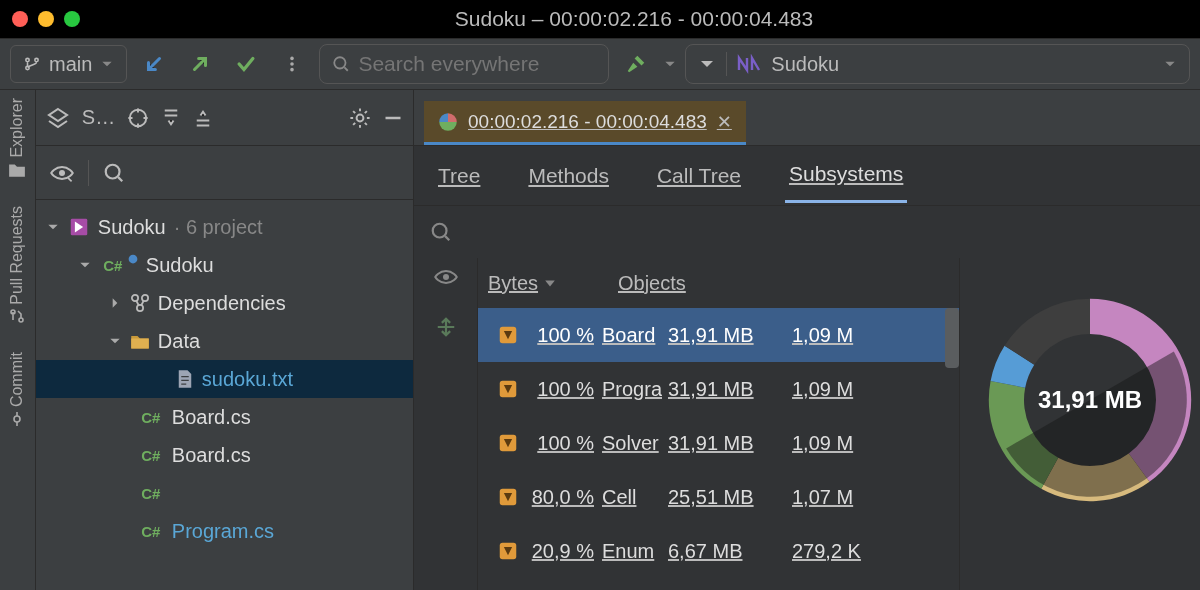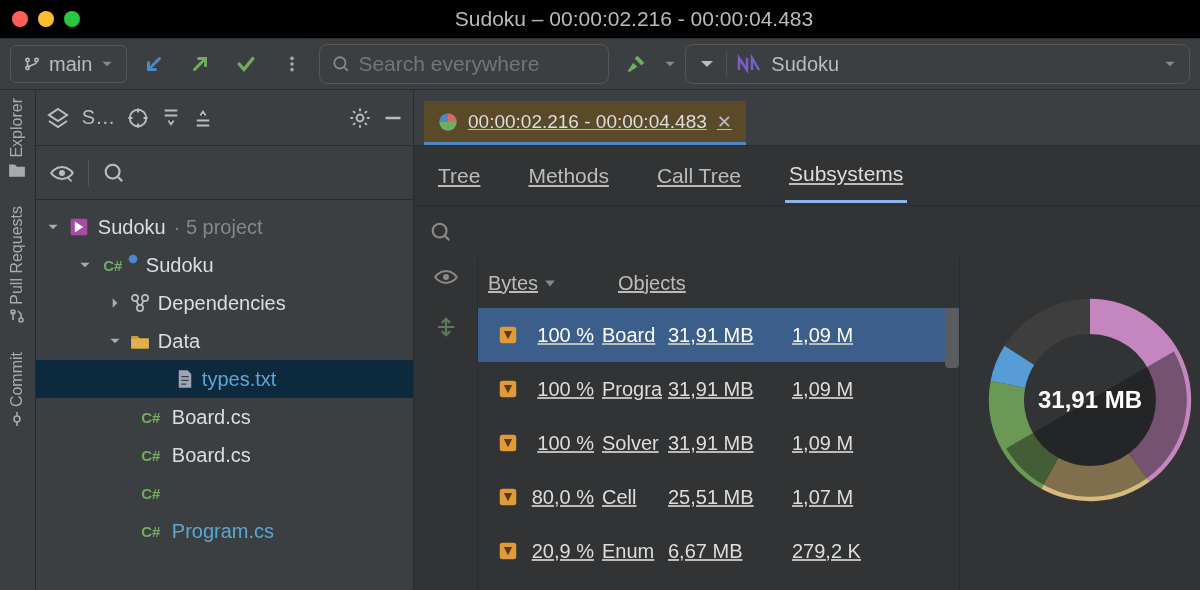--- a/index.html
+++ b/index.html
@@ -219,21 +219,21 @@
     <div class="tree">
       <div class="tree-row">
         <svg width="14" height="14" viewBox="0 0 12 12">
             <path fill="#aaa" d="M2 4l4 4 4-4z"></path>
           </svg>
         <svg width="22" height="22" viewBox="0 0 16 16">
             <rect x="2" y="2" width="12" height="12" fill="#a64ca6" rx="1"></rect>
             <path fill="#fff" d="M5 12V4l6 4z"></path>
           </svg>
         <span class="node-name" style="font-weight:500">Sudoku</span>
-        <span class="node-dim"> · 5 project</span>
+        <span class="node-dim"> · 6 project</span>
       </div>
       <div class="tree-row indent1">
         <svg width="14" height="14" viewBox="0 0 12 12">
             <path fill="#aaa" d="M2 4l4 4 4-4z"></path>
           </svg>
         <span class="csharp-badge">C#</span>
         <svg width="10" height="10" viewBox="0 0 8 8" style="margin-left:-6px;margin-top:-12px;">
             <circle cx="4" cy="4" r="3.5" fill="#4a88c7"></circle>
           </svg>
         <span class="node-name">Sudoku</span>
@@ -258,21 +258,21 @@
             <path fill="#c99a3a" d="M1 3h5l2 2h7v8H1z"></path>
             <path fill="#e0b050" d="M1 5h14v8H1z"></path>
           </svg>
         <span class="node-name">Data</span>
       </div>
       <div class="tree-row indent4 selected">
         <svg width="18" height="20" viewBox="0 0 14 16">
             <path fill="#9da5b4" d="M2 1h7l3 3v11H2z"></path>
             <path fill="#3c3f41" d="M4 6h6M4 9h6M4 12h4" stroke="#3c3f41" stroke-width="1"></path>
           </svg>
-        <span class="node-name link">types.txt</span>
+        <span class="node-name link">sudoku.txt</span>
       </div>
       <div class="tree-row indent3">
         <span class="csharp-badge">C#</span>
         <span class="node-name">Board.cs</span>
       </div>
       <div class="tree-row indent3">
         <span class="csharp-badge">C#</span>
         <span class="node-name">Board.cs</span>
       </div>
       <div class="tree-row indent3">

